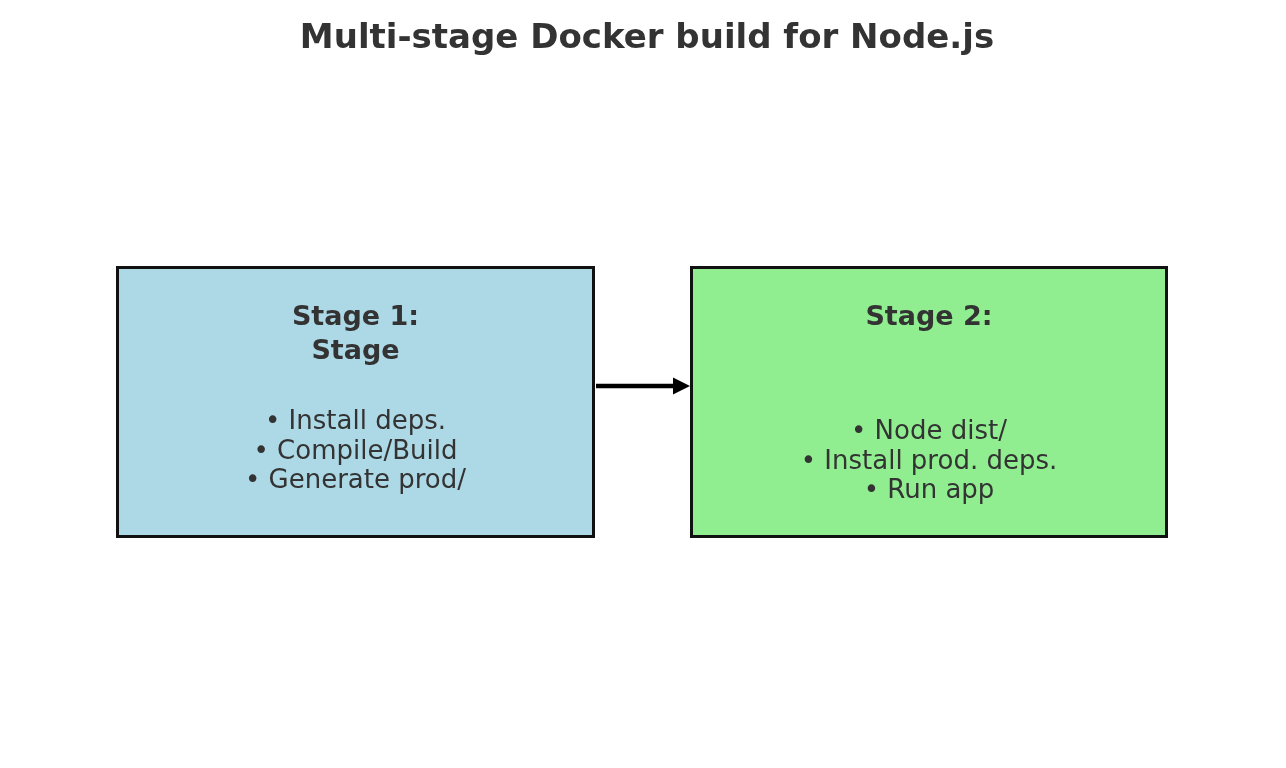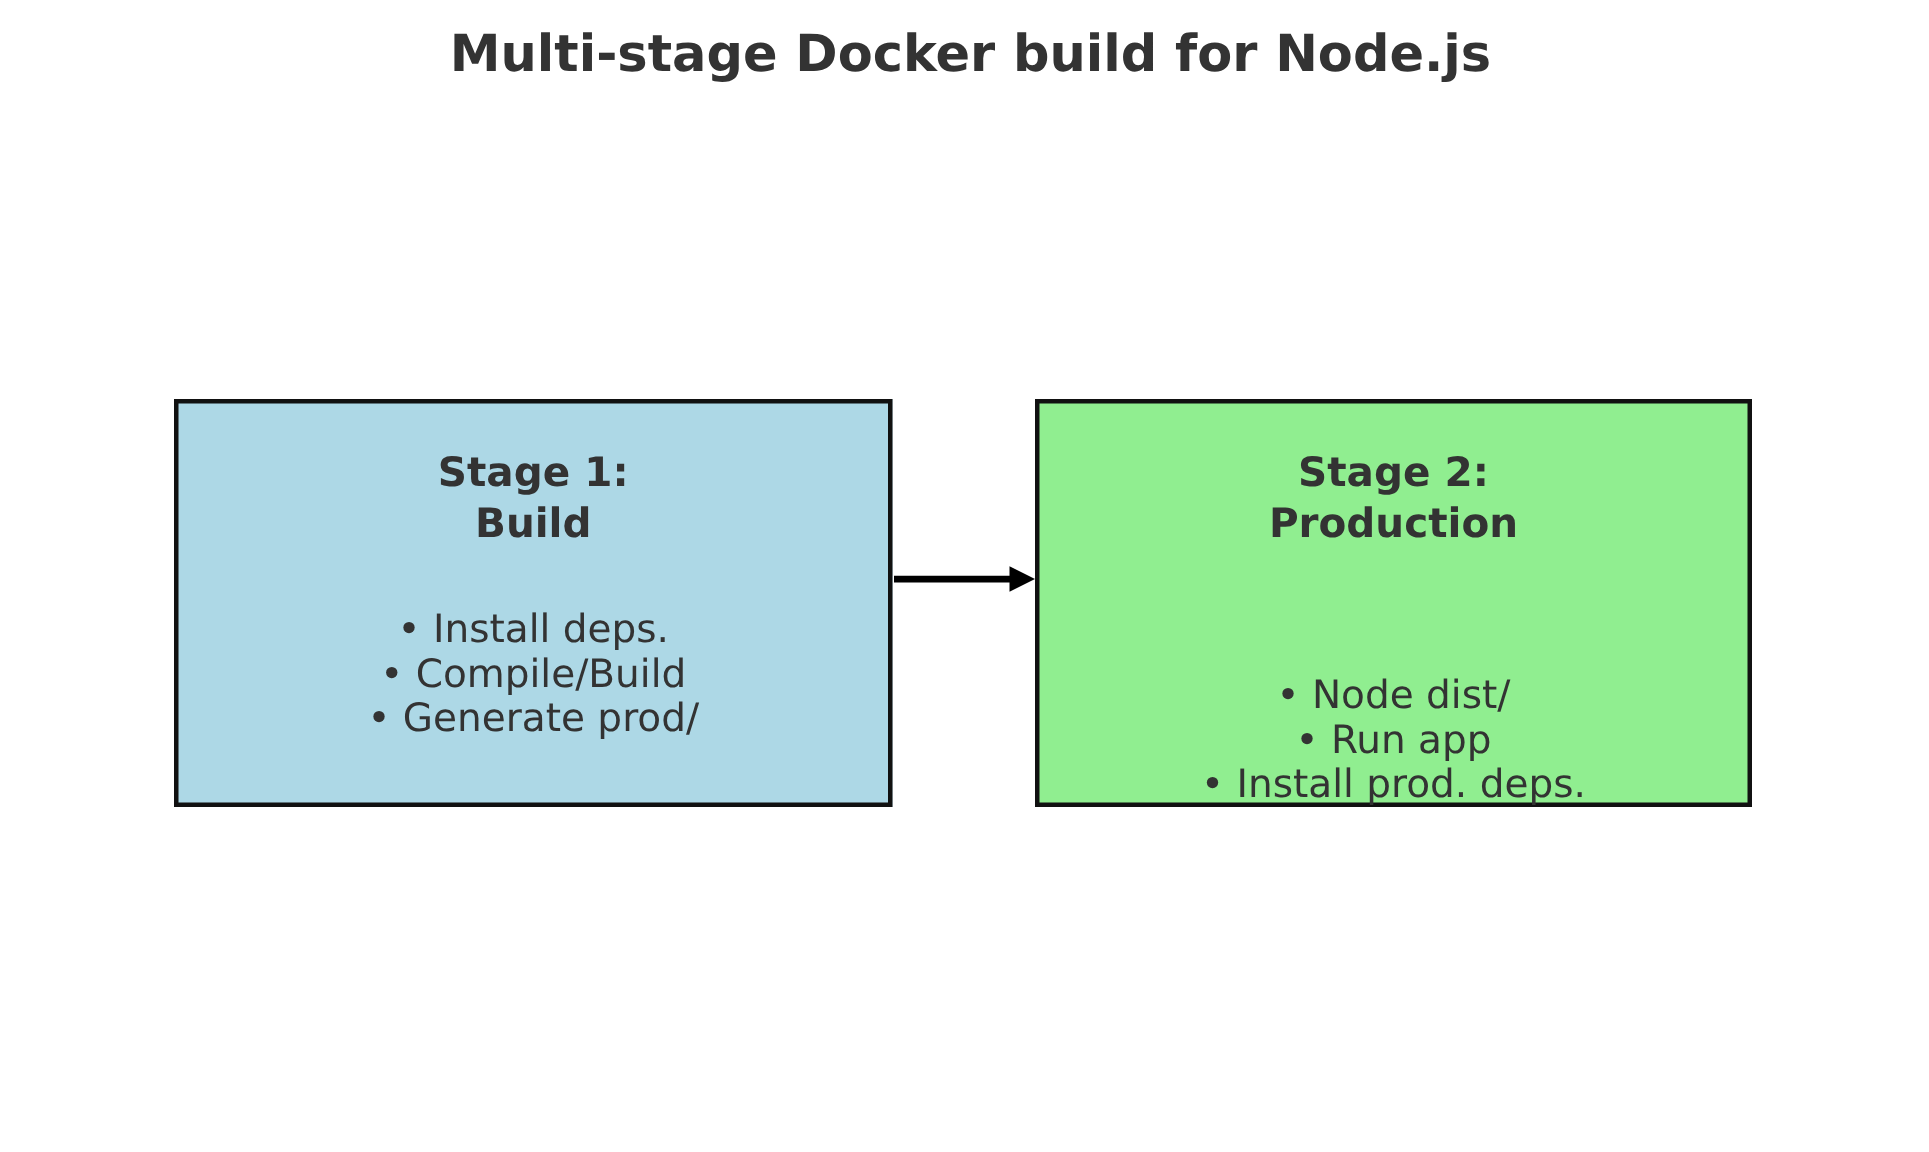--- a/index.html
+++ b/index.html
@@ -72,39 +72,38 @@
 </head>
 <body>
 
 <div class="canvas">
 
   <h1 class="diagram-title">Multi-stage Docker build for Node.js</h1>
 
   <div class="stage-box stage1">
     <div class="box-title">
       <div>Stage 1:</div>
-      <div>Build</div>
+      <div>Stage</div>
     </div>
     <div class="box-bullets">
       <div>• Install deps.</div>
       <div>• Compile/Build</div>
       <div>• Generate prod/</div>
     </div>
   </div>
 
   <svg class="arrow-svg" viewBox="0 0 95 32" xmlns="http://www.w3.org/2000/svg" aria-hidden="true">
     <line x1="1" y1="16" x2="80" y2="16" stroke="#000000" stroke-width="4.5"></line>
     <polygon points="78,7.5 95,16 78,24.5" fill="#000000"></polygon>
   </svg>
 
   <div class="stage-box stage2">
     <div class="box-title">
       <div>Stage 2:</div>
-      <div>Production</div>
     </div>
     <div class="box-bullets">
       <div>• Node dist/</div>
+      <div>• Install prod. deps.</div>
       <div>• Run app</div>
-      <div>• Install prod. deps.</div>
     </div>
   </div>
 
 </div>
 
 </body></html>

